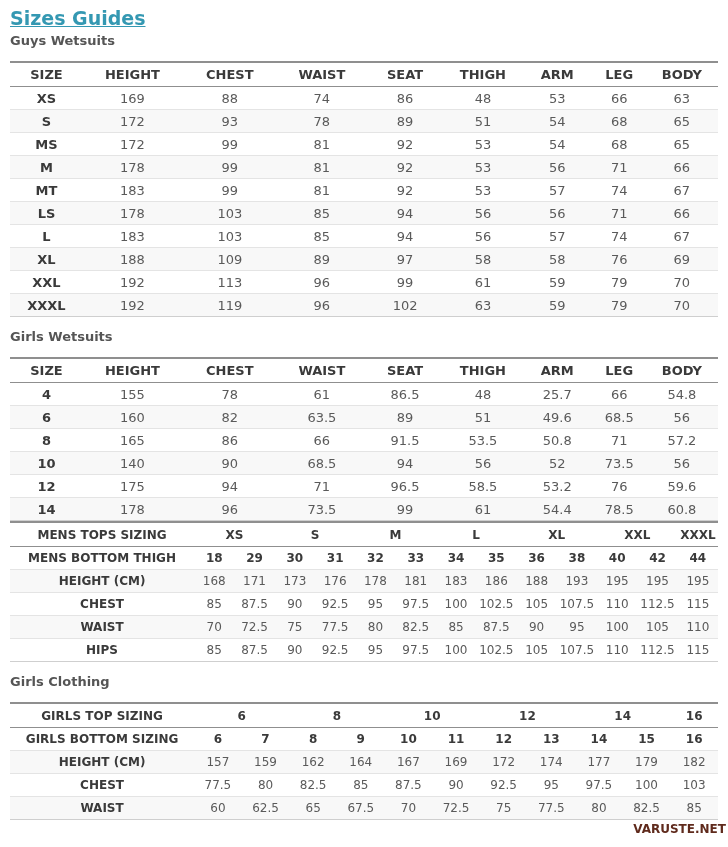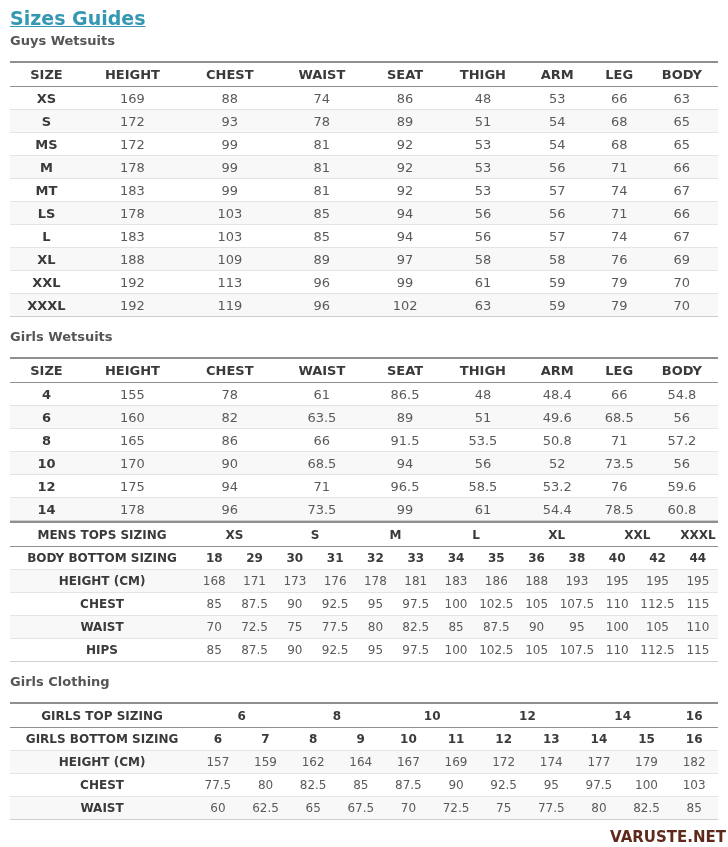--- a/index.html
+++ b/index.html
@@ -45,22 +45,22 @@
     border-top:2px solid var(--hdr-border);
     border-bottom:1px solid var(--hdr-border);
     font-weight:bold;color:var(--hdr-text);
     height:23px;
   }
   .sz-table tbody td{border-bottom:1px solid var(--row-border);}
   .sz-table tbody tr:last-child td{border-bottom:1px solid var(--last-border);}
   .sz-table tbody tr:nth-child(even){background:#f8f8f8;}
   .sz-table td.b{font-weight:bold;color:var(--hdr-text);}
   .watermark{
-    position:absolute;right:2px;bottom:1px;
-    font-size:15px;font-weight:bold;letter-spacing:0;
+    position:absolute;right:2px;bottom:11px;
+    font-size:12px;font-weight:bold;letter-spacing:0;
     color:var(--watermark);
   }
 </style>
 </head>
 <body>
 
 <main>
   <h1 class="page-title">Sizes Guides</h1>
   <div id="content">
       <h2 class="section-title">Guys Wetsuits</h2>
@@ -229,21 +229,21 @@
           </tr>
         </thead>
         <tbody>
           <tr>
             <td class="b">4</td>
             <td>155</td>
             <td>78</td>
             <td>61</td>
             <td>86.5</td>
             <td>48</td>
-            <td>48.4</td>
+            <td>25.7</td>
             <td>66</td>
             <td>54.8</td>
           </tr>
           <tr>
             <td class="b">6</td>
             <td>160</td>
             <td>82</td>
             <td>63.5</td>
             <td>89</td>
             <td>51</td>
@@ -257,21 +257,21 @@
             <td>86</td>
             <td>66</td>
             <td>91.5</td>
             <td>53.5</td>
             <td>50.8</td>
             <td>71</td>
             <td>57.2</td>
           </tr>
           <tr>
             <td class="b">10</td>
-            <td>170</td>
+            <td>140</td>
             <td>90</td>
             <td>68.5</td>
             <td>94</td>
             <td>56</td>
             <td>52</td>
             <td>73.5</td>
             <td>56</td>
           </tr>
           <tr>
             <td class="b">12</td>
@@ -321,21 +321,21 @@
             <td colspan="2" class="b">S</td>
             <td colspan="2" class="b">M</td>
             <td colspan="2" class="b">L</td>
             <td colspan="2" class="b">XL</td>
             <td colspan="2" class="b">XXL</td>
             <td colspan="1" class="b">XXXL</td>
           </tr>
         </thead>
         <tbody>
           <tr>
-            <td class="b">BODY BOTTOM SIZING</td>
+            <td class="b">MENS BOTTOM THIGH</td>
             <td class="b">18</td>
             <td class="b">29</td>
             <td class="b">30</td>
             <td class="b">31</td>
             <td class="b">32</td>
             <td class="b">33</td>
             <td class="b">34</td>
             <td class="b">35</td>
             <td class="b">36</td>
             <td class="b">38</td>

